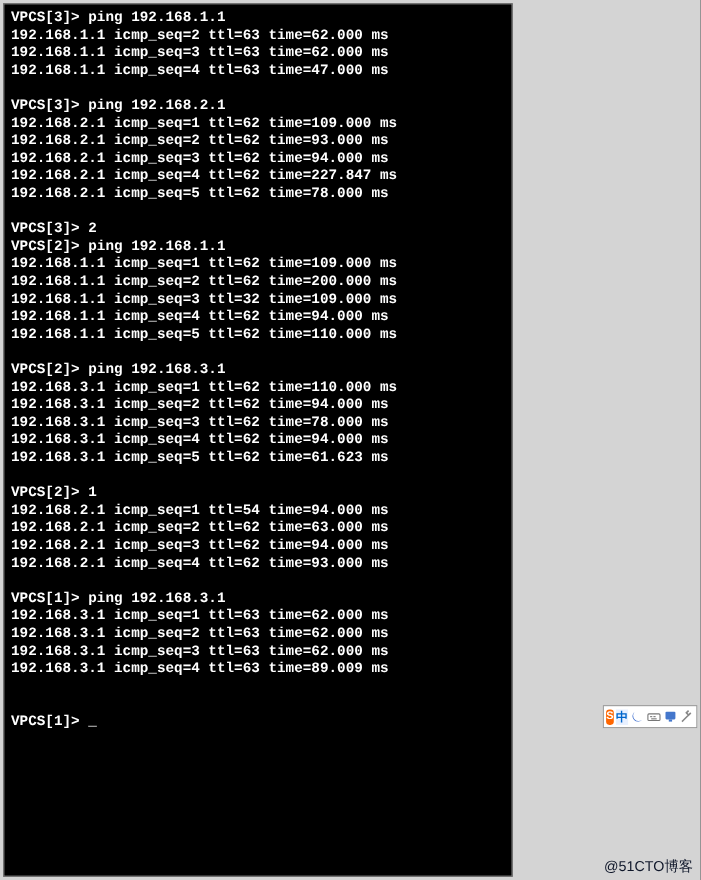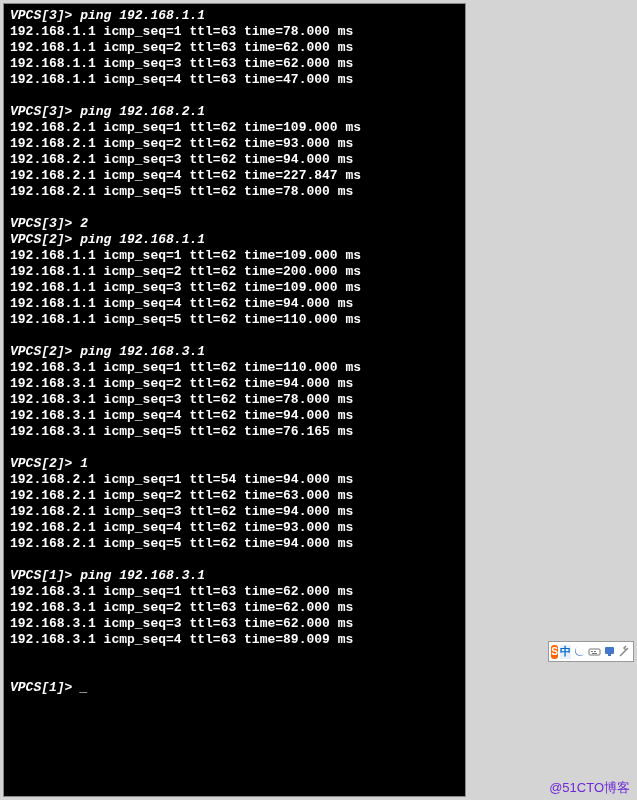--- a/index.html
+++ b/index.html
@@ -26,21 +26,20 @@
       font-size: 13px;
       font-weight: bold;
       line-height: 16px;
       padding: 4px 6px;
       overflow: hidden;
       border: 1px solid #888;
     }
     .prompt-line {
       white-space: pre;
       color: #ffffff;
-      font-style: italic;
     }
     .response-line {
       white-space: pre;
       color: #ffffff;
     }
     .blank-line {
       height: 16px;
     }
     .toolbar {
       position: absolute;
@@ -91,63 +90,61 @@
       color: #3366cc;
     }
     .tb-wrench {
       font-size: 10px;
       color: #666;
     }
     .watermark {
       position: absolute;
       right: 7px;
       bottom: 3px;
-      color: #6d28d9;
+      color: #0f172a;
       font-size: 13px;
       font-family: Arial, sans-serif;
     }
   </style>
 </head>
 <body>
 
 <div class="terminal" id="terminal-content">
     <div class="prompt-line">VPCS[3]&gt; ping 192.168.1.1</div>
-    <div class="response-line">192.168.1.1 icmp_seq=1 ttl=63 time=78.000 ms</div>
     <div class="response-line">192.168.1.1 icmp_seq=2 ttl=63 time=62.000 ms</div>
     <div class="response-line">192.168.1.1 icmp_seq=3 ttl=63 time=62.000 ms</div>
     <div class="response-line">192.168.1.1 icmp_seq=4 ttl=63 time=47.000 ms</div>
     <div class="blank-line"></div>
     <div class="prompt-line">VPCS[3]&gt; ping 192.168.2.1</div>
     <div class="response-line">192.168.2.1 icmp_seq=1 ttl=62 time=109.000 ms</div>
     <div class="response-line">192.168.2.1 icmp_seq=2 ttl=62 time=93.000 ms</div>
     <div class="response-line">192.168.2.1 icmp_seq=3 ttl=62 time=94.000 ms</div>
     <div class="response-line">192.168.2.1 icmp_seq=4 ttl=62 time=227.847 ms</div>
     <div class="response-line">192.168.2.1 icmp_seq=5 ttl=62 time=78.000 ms</div>
     <div class="blank-line"></div>
     <div class="prompt-line">VPCS[3]&gt; 2</div>
     <div class="prompt-line">VPCS[2]&gt; ping 192.168.1.1</div>
     <div class="response-line">192.168.1.1 icmp_seq=1 ttl=62 time=109.000 ms</div>
     <div class="response-line">192.168.1.1 icmp_seq=2 ttl=62 time=200.000 ms</div>
-    <div class="response-line">192.168.1.1 icmp_seq=3 ttl=62 time=109.000 ms</div>
+    <div class="response-line">192.168.1.1 icmp_seq=3 ttl=32 time=109.000 ms</div>
     <div class="response-line">192.168.1.1 icmp_seq=4 ttl=62 time=94.000 ms</div>
     <div class="response-line">192.168.1.1 icmp_seq=5 ttl=62 time=110.000 ms</div>
     <div class="blank-line"></div>
     <div class="prompt-line">VPCS[2]&gt; ping 192.168.3.1</div>
     <div class="response-line">192.168.3.1 icmp_seq=1 ttl=62 time=110.000 ms</div>
     <div class="response-line">192.168.3.1 icmp_seq=2 ttl=62 time=94.000 ms</div>
     <div class="response-line">192.168.3.1 icmp_seq=3 ttl=62 time=78.000 ms</div>
     <div class="response-line">192.168.3.1 icmp_seq=4 ttl=62 time=94.000 ms</div>
-    <div class="response-line">192.168.3.1 icmp_seq=5 ttl=62 time=76.165 ms</div>
+    <div class="response-line">192.168.3.1 icmp_seq=5 ttl=62 time=61.623 ms</div>
     <div class="blank-line"></div>
     <div class="prompt-line">VPCS[2]&gt; 1</div>
     <div class="response-line">192.168.2.1 icmp_seq=1 ttl=54 time=94.000 ms</div>
     <div class="response-line">192.168.2.1 icmp_seq=2 ttl=62 time=63.000 ms</div>
     <div class="response-line">192.168.2.1 icmp_seq=3 ttl=62 time=94.000 ms</div>
     <div class="response-line">192.168.2.1 icmp_seq=4 ttl=62 time=93.000 ms</div>
-    <div class="response-line">192.168.2.1 icmp_seq=5 ttl=62 time=94.000 ms</div>
     <div class="blank-line"></div>
     <div class="prompt-line">VPCS[1]&gt; ping 192.168.3.1</div>
     <div class="response-line">192.168.3.1 icmp_seq=1 ttl=63 time=62.000 ms</div>
     <div class="response-line">192.168.3.1 icmp_seq=2 ttl=63 time=62.000 ms</div>
     <div class="response-line">192.168.3.1 icmp_seq=3 ttl=63 time=62.000 ms</div>
     <div class="response-line">192.168.3.1 icmp_seq=4 ttl=63 time=89.009 ms</div>
     <div class="blank-line"></div>
     <div class="blank-line"></div>
     <div class="prompt-line">VPCS[1]&gt; _</div>
   </div>

